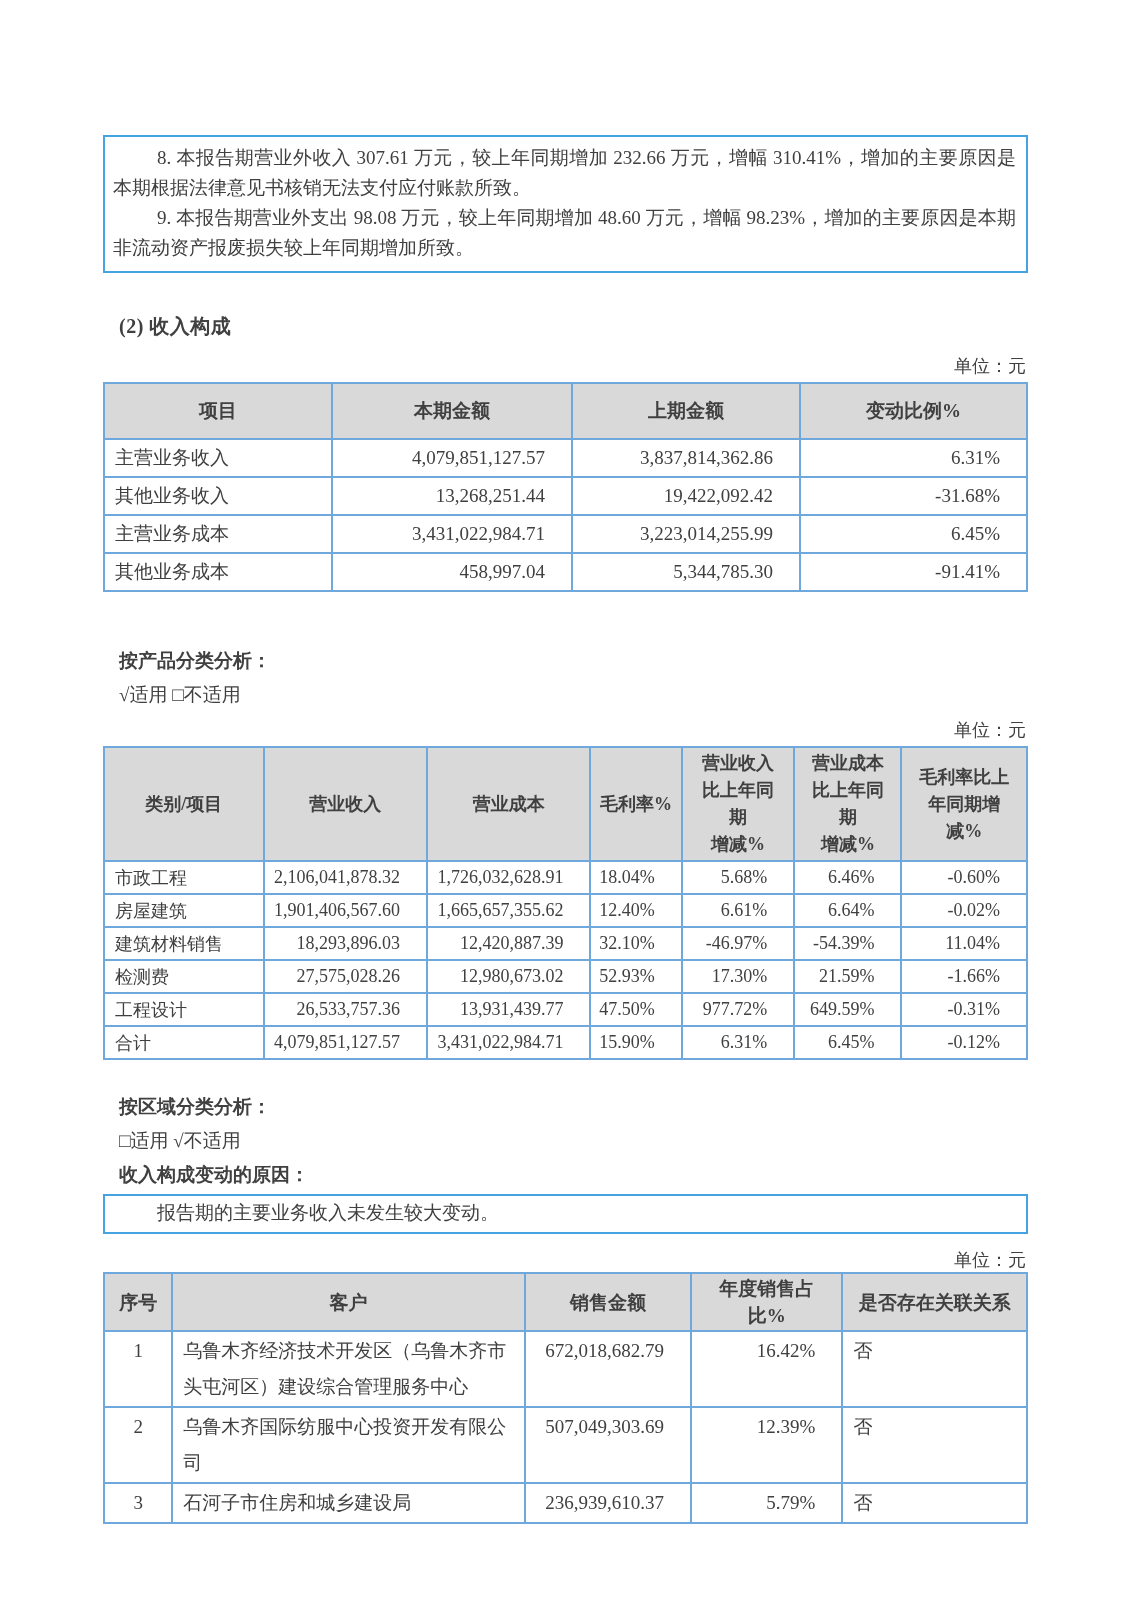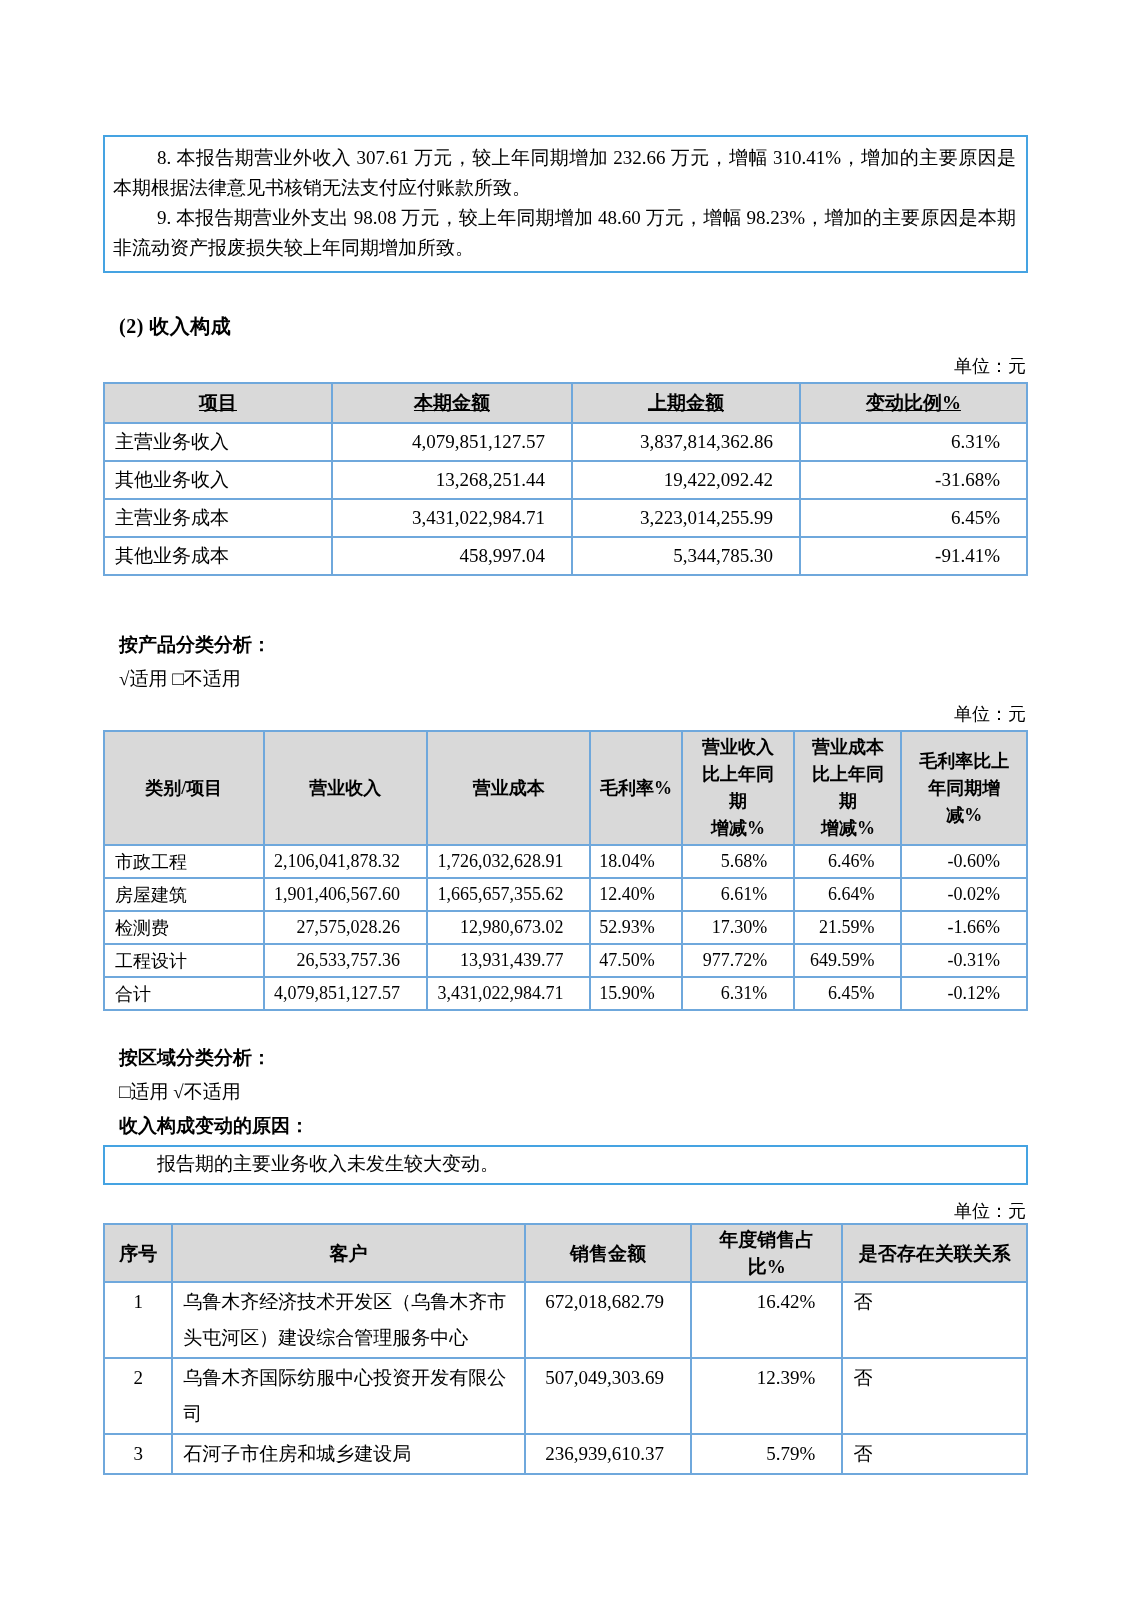--- a/index.html
+++ b/index.html
@@ -2,21 +2,21 @@
 <html><head>
 <meta charset="utf-8">
 <style>
   * { margin:0; padding:0; box-sizing:border-box; }
   html,body { background:#ffffff; }
   .page {
     position:relative;
     width:1131px; height:1600px;
     background:#ffffff;
     font-family:"Liberation Serif", serif;
-    color:#000000;
+    color:#404040;
     overflow:hidden;
   }
   .content { width:925px; margin:0 auto; }
 
   
   .blue-box {
     border:2px solid #45a3e2;
     font-size:19px;
     line-height:30px;
     padding:6px 10px 8px 8px;
@@ -55,21 +55,21 @@
     vertical-align:middle;
     white-space:pre-line;
   }
   td { background:#ffffff; }
   .l { text-align:left;  padding-left:10px;  padding-right:4px; }
   .r { text-align:right; padding-right:26px; padding-left:4px; }
   .c { text-align:center; }
 
   
   .t1 { font-size:19px; margin-top:4px; }
-  .t1 th { height:40px; font-size:19px;text-decoration:underline; }
+  .t1 th { height:56px; font-size:19px; }
   .t1 td { height:38px; vertical-align:middle; }
 
   
   .t2 { font-size:18px; margin-top:4px; }
   .t2 th { height:114px; font-size:18px; line-height:27px; }
   .t2 td { height:33px; vertical-align:middle; }
 
   
   .note-box { margin-top:6px; padding-top:2px; padding-bottom:4px; }
 
@@ -191,20 +191,29 @@
         <tr>
           <td class="l">房屋建筑</td>
           <td class="r">1,901,406,567.60</td>
           <td class="r">1,665,657,355.62</td>
           <td class="r">12.40%</td>
           <td class="r">6.61%</td>
           <td class="r">6.64%</td>
           <td class="r">-0.02%</td>
         </tr>
         <tr>
+          <td class="l">建筑材料销售</td>
+          <td class="r">18,293,896.03</td>
+          <td class="r">12,420,887.39</td>
+          <td class="r">32.10%</td>
+          <td class="r">-46.97%</td>
+          <td class="r">-54.39%</td>
+          <td class="r">11.04%</td>
+        </tr>
+        <tr>
           <td class="l">检测费</td>
           <td class="r">27,575,028.26</td>
           <td class="r">12,980,673.02</td>
           <td class="r">52.93%</td>
           <td class="r">17.30%</td>
           <td class="r">21.59%</td>
           <td class="r">-1.66%</td>
         </tr>
         <tr>
           <td class="l">工程设计</td>

